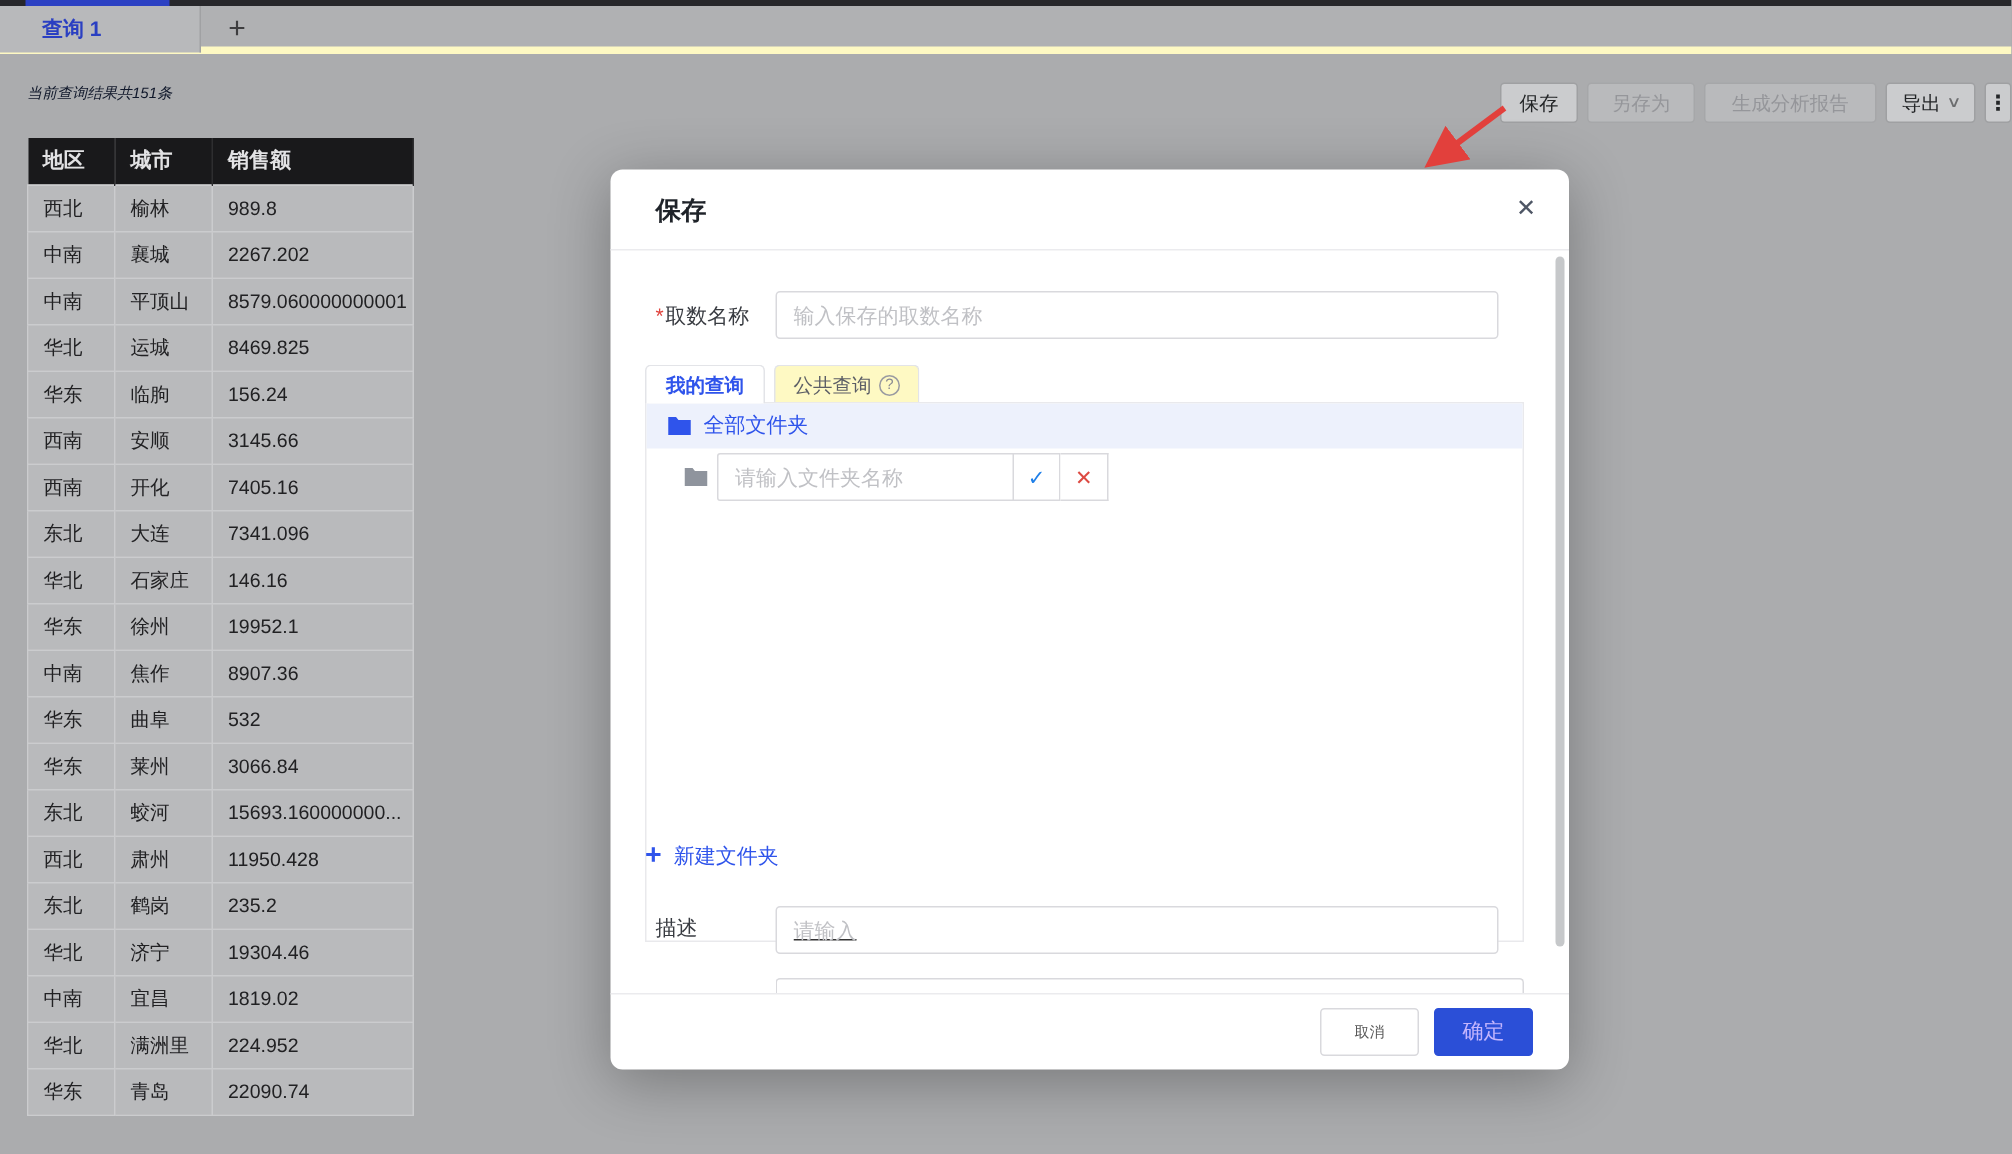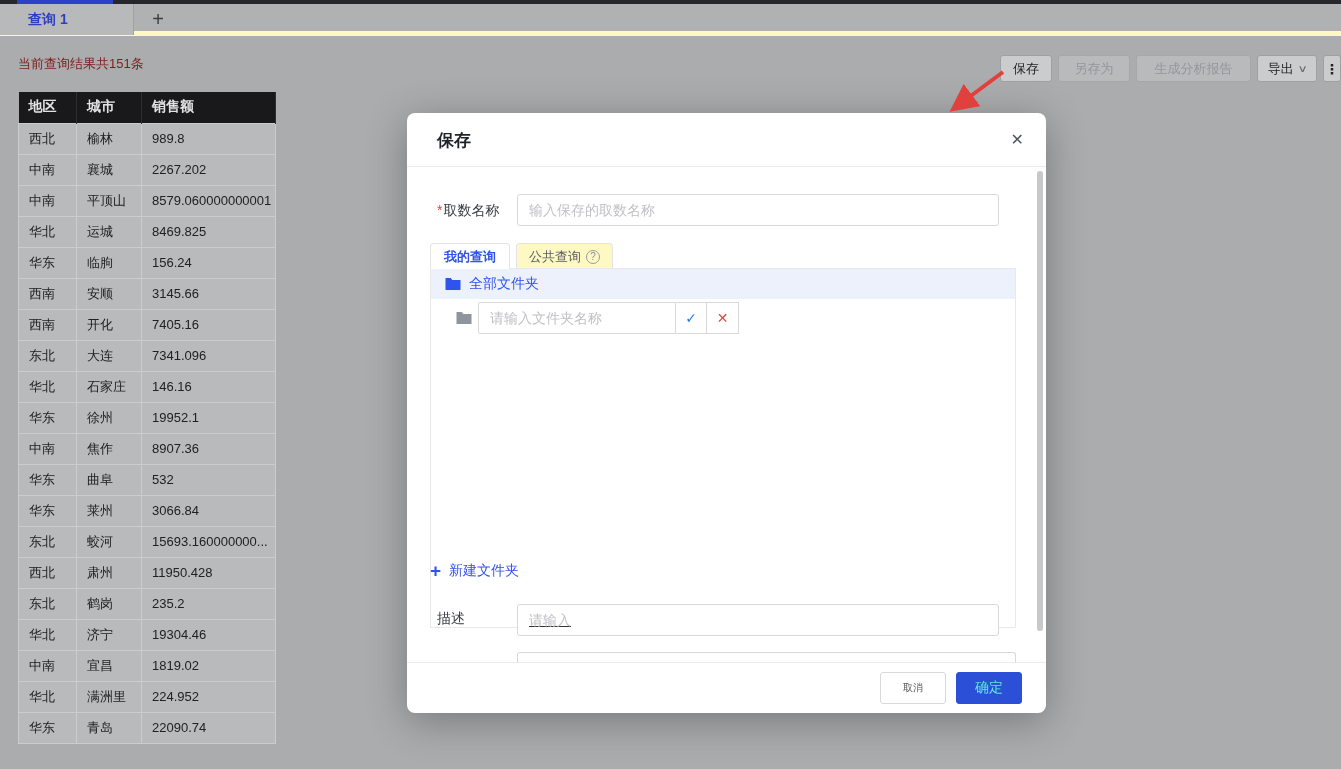--- a/index.html
+++ b/index.html
@@ -21,21 +21,21 @@
     background:#b8b9bb; border-right:1px solid #a0a1a3;
     display:flex; align-items:center; padding-left:28px;
     color:#2a3fc2; font-size:14px; font-weight:bold;
   }
   .newtab {
     position:absolute; left:144px; top:0; width:28px; height:31px;
     display:flex; align-items:center; justify-content:center;
     font-size:20px; color:#3d3d3f; cursor:pointer;
   }
 
-  .summary { position:absolute; left:18px; top:55px; font-size:13px; color:#7f1d1d; }
+  .summary { position:absolute; left:18px; top:55px; font-size:10px; color:#0f172a;font-style:italic; }
 
   .toolbar { position:absolute; left:1000px; top:55px; width:341px; display:flex; gap:6px; align-items:center; }
   .tbtn {
     height:27px; border-radius:3px; font-size:13px; display:flex; align-items:center; justify-content:center;
     background:#cbccce; border:1px solid #9fa0a2; color:#232527; white-space:nowrap;
   }
   .tbtn.save { width:52px; }
   .tbtn.saveas { width:72px; }
   .tbtn.report { width:115px; }
   .tbtn.export { width:60px; gap:5px; }
@@ -113,21 +113,21 @@
   }
 
   .m-footer { position:absolute; left:0; top:549px; width:100%; height:51px; border-top:1px solid #ebebee; }
   .btn-cancel {
     position:absolute; left:473px; top:9px; width:66px; height:32px; background:#fff;
     border:1px solid #d9d9dd; border-radius:3px; font-size:10px; color:#595959; cursor:pointer;
     font-family:"Liberation Sans","DejaVu Sans",sans-serif;
   }
   .btn-confirm {
     position:absolute; left:549px; top:9px; width:66px; height:32px; background:#2b4fd7;
-    border:1px solid #2b4fd7; border-radius:3px; font-size:14px; color:#5eead4; cursor:pointer;
+    border:1px solid #2b4fd7; border-radius:3px; font-size:14px; color:#c4b5fd; cursor:pointer;
     font-family:"Liberation Sans","DejaVu Sans",sans-serif;
   }
   .m-scrollthumb { position:absolute; right:3px; top:58px; width:6px; height:460px; background:#c6c8ca; border-radius:3px; }
 
   .arrow-svg { position:absolute; left:920px; top:58px; z-index:20; pointer-events:none; }
 
   .folder-ico { flex:0 0 auto; }
 </style>
 </head>
 <body>

